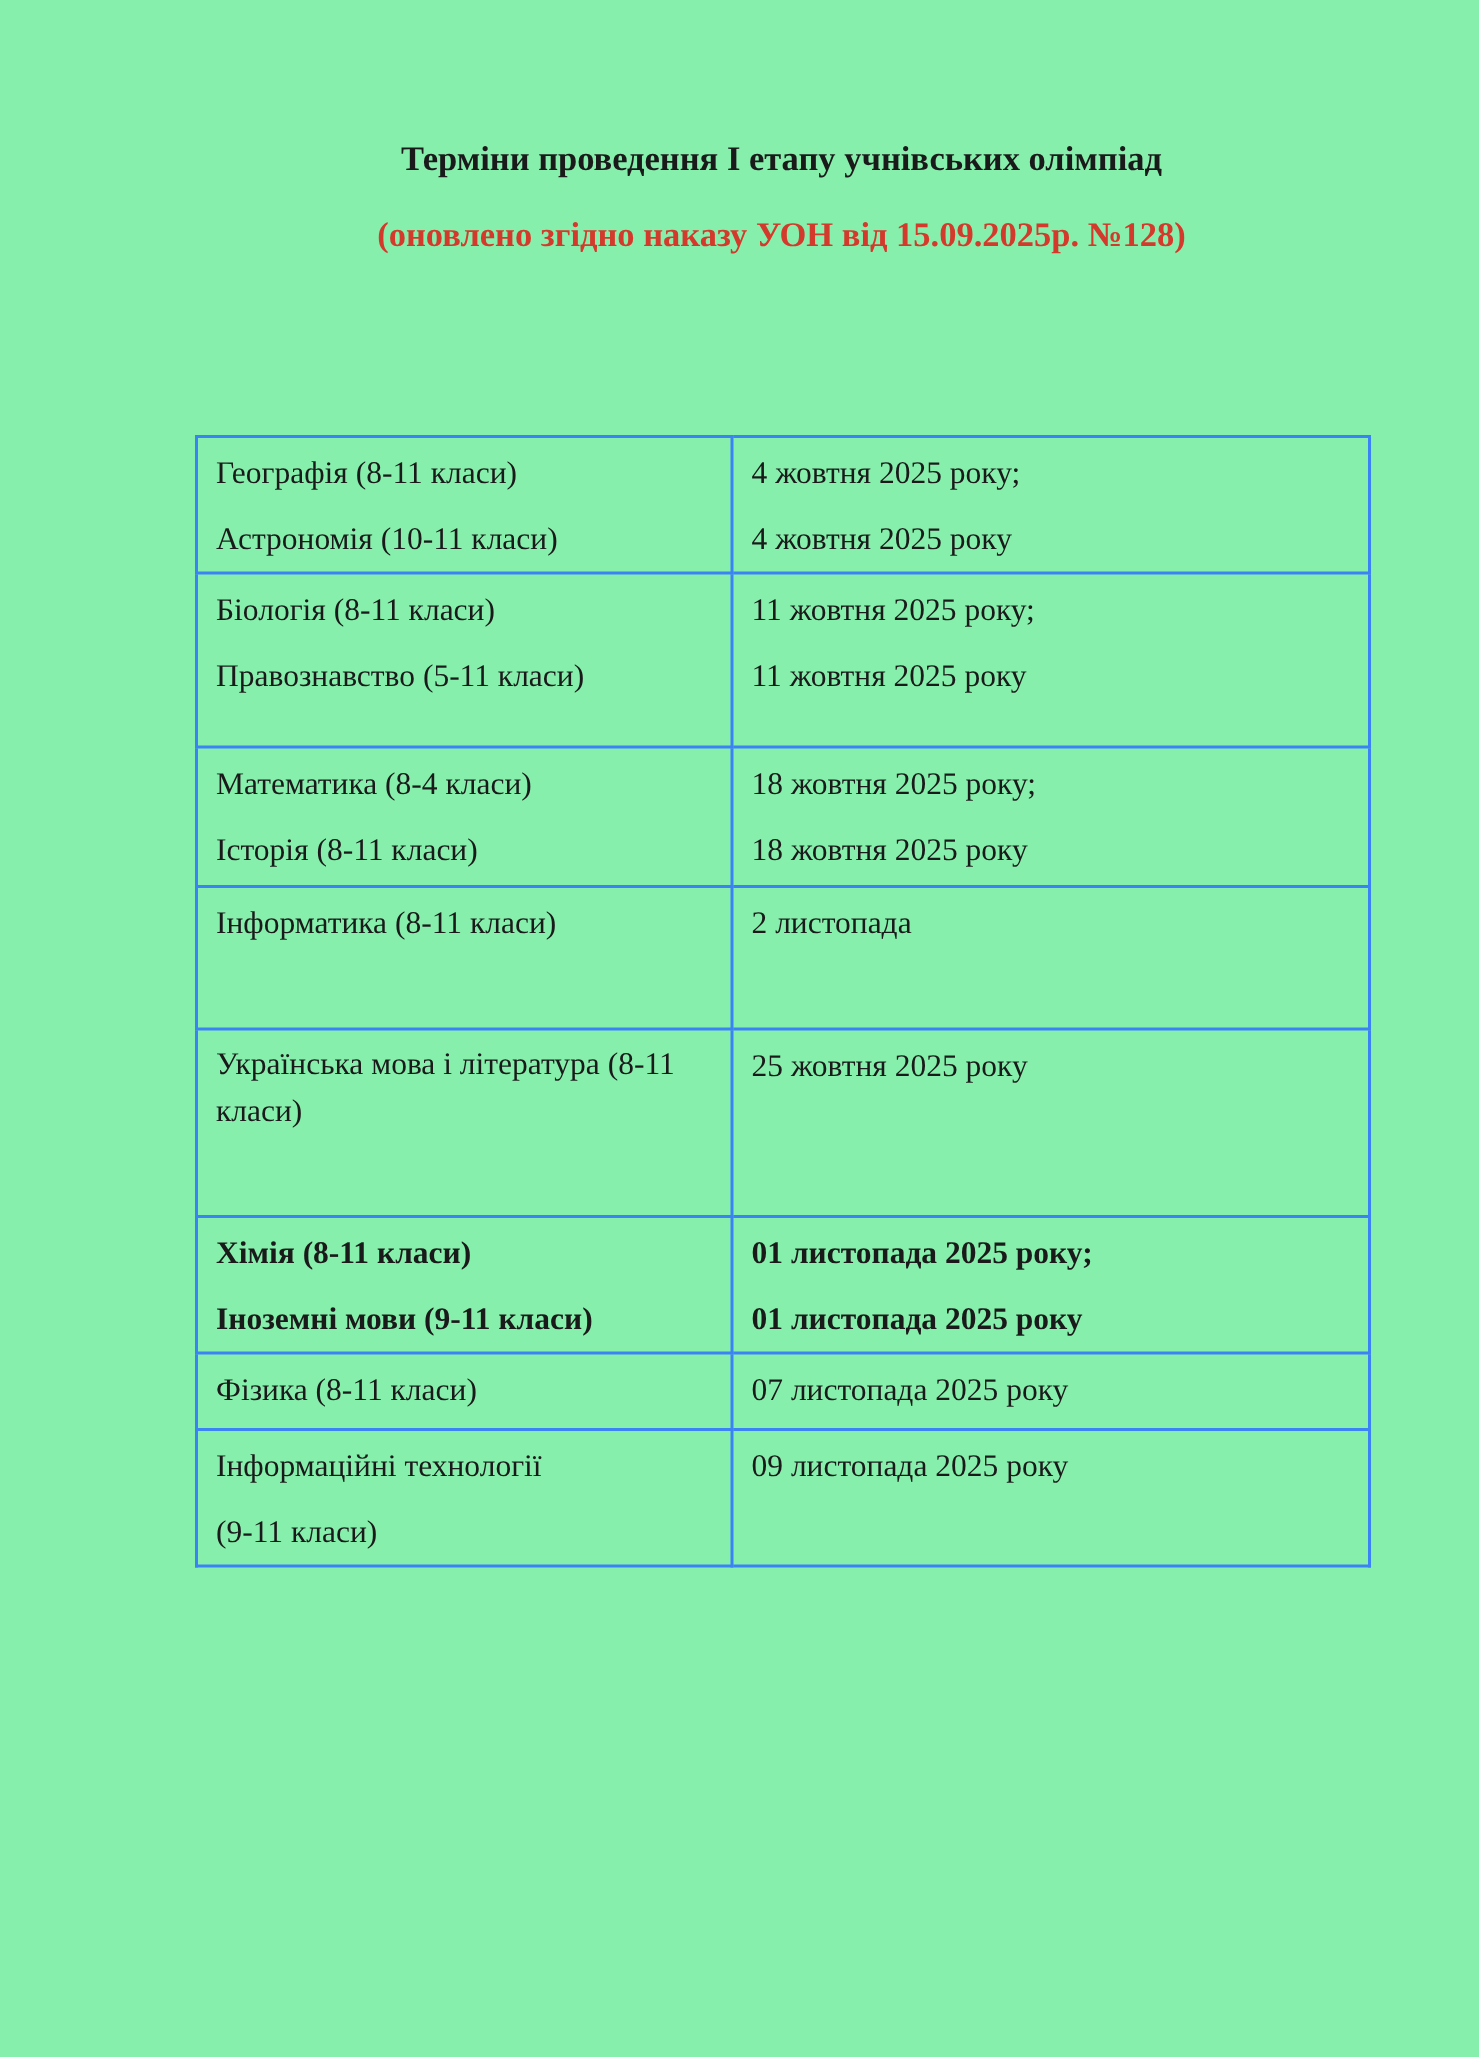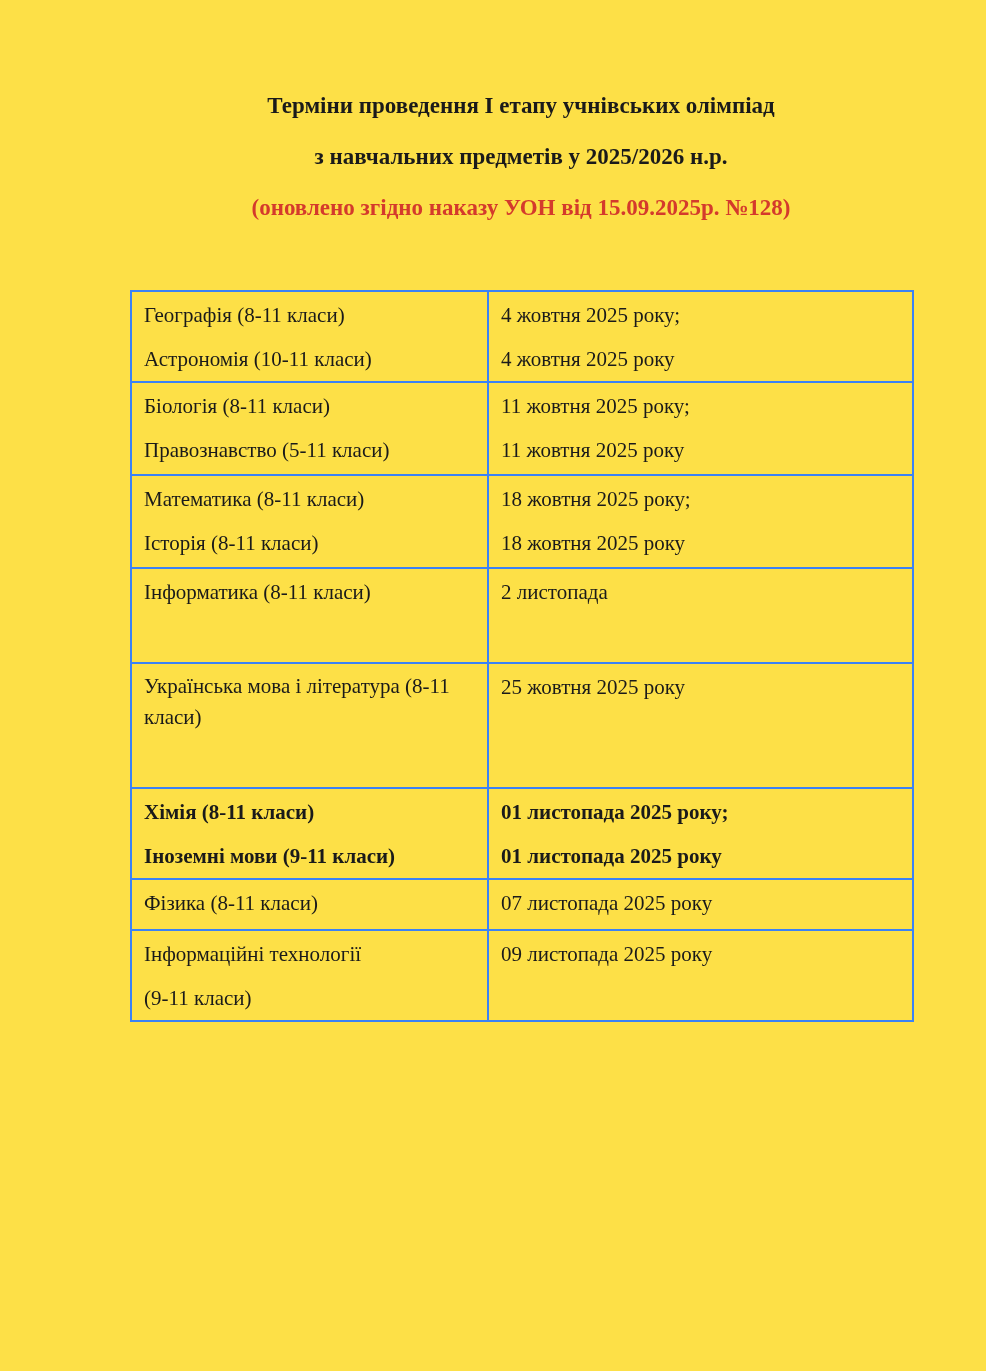--- a/index.html
+++ b/index.html
@@ -4,21 +4,21 @@
 <style>
   html, body {
     margin: 0;
     padding: 0;
     background: #ffffff;
   }
   .page {
     position: relative;
     width: 986px;
     height: 1371px;
-    background: #fde047;
+    background: #86efac;
     font-family: "Liberation Serif", "DejaVu Serif", serif;
     color: #1a1a1a;
     overflow: hidden;
   }
   .header {
     position: absolute;
     left: 130px;
     top: 80px;
     width: 782px;
     text-align: center;
@@ -57,36 +57,35 @@
     font-size: 21px;
     line-height: 44px;
     white-space: nowrap;
   }
   td p.wrap {
     white-space: normal;
     line-height: 31px;
     padding-top: 6px;
   }
   tr.r0 { height: 89px; }
-  tr.r1 { height: 93px; border-radius: 28px; }
+  tr.r1 { height: 116px; border-radius: 28px; }
   tr.r2 { height: 93px; }
   tr.r3 { height: 95px; }
   tr.r4 { height: 125px; }
   tr.r5 { height: 90px; font-weight: bold; }
   tr.r6 { height: 51px; border-radius: 18px; }
   tr.r7 { height: 90px; }
 </style>
 </head>
 <body>
 
 <div class="page">
 
   <div class="header">
     <div class="title-line">Терміни проведення І етапу учнівських олімпіад</div>
-    <div class="title-line">з навчальних предметів у 2025/2026 н.р.</div>
     <div class="note-line">(оновлено згідно наказу УОН від 15.09.2025р. №128)</div>
   </div>
 
   <table class="schedule">
     <colgroup>
         <col class="c1">
         <col class="c2">
       </colgroup>
     <tbody>
       <tr class="r0">
@@ -104,21 +103,21 @@
           <p>Біологія (8-11 класи)</p>
           <p>Правознавство (5-11 класи)</p>
         </td>
         <td>
           <p>11 жовтня 2025 року;</p>
           <p>11 жовтня 2025 року</p>
         </td>
       </tr>
       <tr class="r2">
         <td>
-          <p>Математика (8-11 класи)</p>
+          <p>Математика (8-4 класи)</p>
           <p>Історія (8-11 класи)</p>
         </td>
         <td>
           <p>18 жовтня 2025 року;</p>
           <p>18 жовтня 2025 року</p>
         </td>
       </tr>
       <tr class="r3">
         <td>
           <p>Інформатика (8-11 класи)</p>

